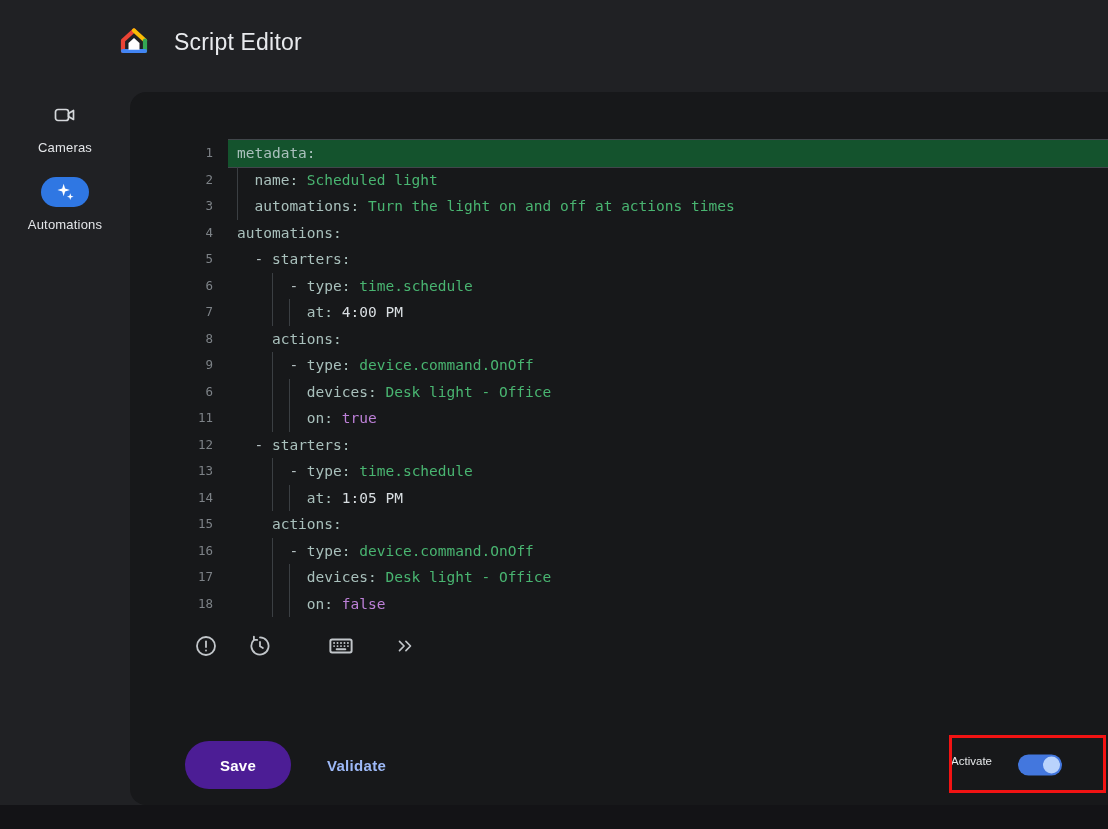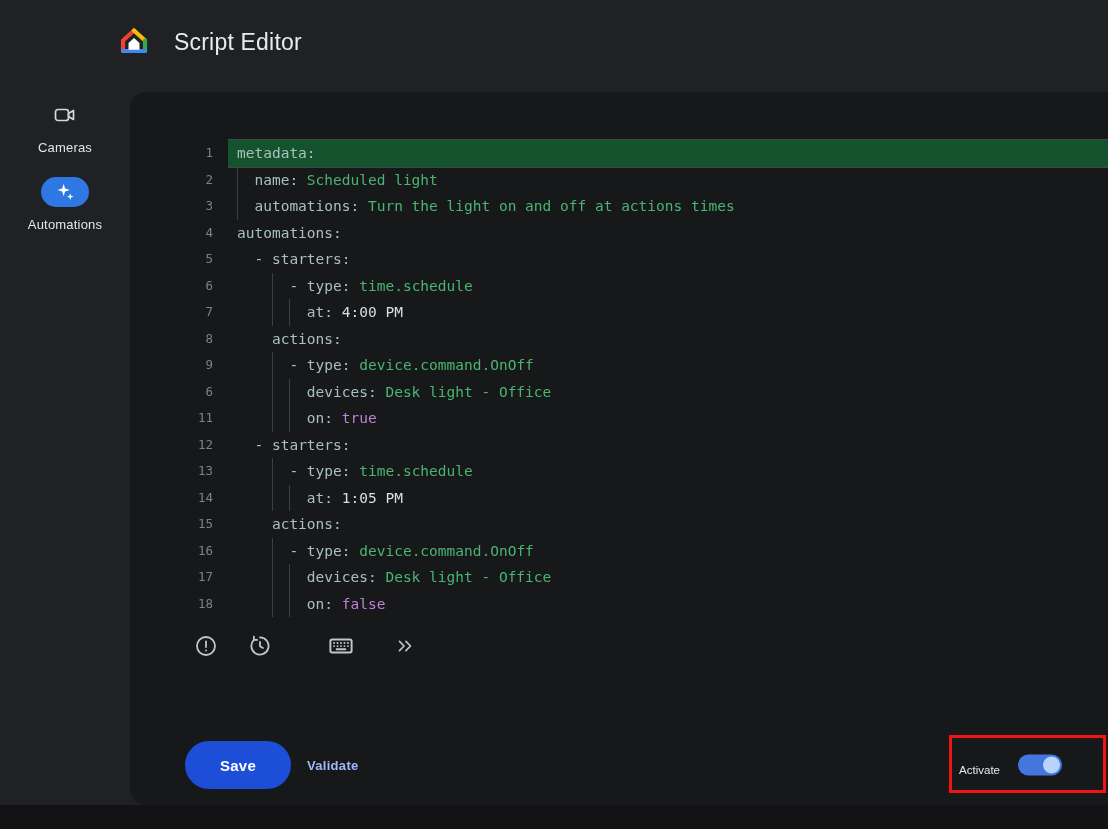--- a/index.html
+++ b/index.html
@@ -57,27 +57,27 @@
   .tool-btn + .tool-btn { margin-left:28px; }
   .tool-btn.kbd { margin-left:55px; }
   .tool-btn.more { margin-left:38px; }
   .tool-btn svg { stroke:#c2c6ca; fill:none; stroke-width:1.8;
     stroke-linecap:round; stroke-linejoin:round; }
 
   
   .card-actions { position:absolute; left:55px; right:0; bottom:14px; height:52px;
     display:flex; align-items:center; }
   .save-btn { width:106px; height:48px; border:none; border-radius:24px;
-    background:#1d4ed8; color:#ffffff; font-family:"Liberation Sans",sans-serif;
+    background:#4c1d95; color:#ffffff; font-family:"Liberation Sans",sans-serif;
     font-size:15px; font-weight:700; letter-spacing:.3px; cursor:pointer; }
-  .validate-btn { background:none; border:none; margin-left:16px; cursor:pointer;
-    color:#9db9f7; font-family:"Liberation Sans",sans-serif; font-size:13px;
+  .validate-btn { background:none; border:none; margin-left:36px; cursor:pointer;
+    color:#9db9f7; font-family:"Liberation Sans",sans-serif; font-size:15px;
     font-weight:700; letter-spacing:.3px; }
   .activate-group { position:absolute; right:46px; top:50%; transform:translateY(-50%);
-    display:flex; align-items:flex-end; gap:18px; }
+    display:flex; align-items:flex-start; gap:26px; }
   .activate-label { font-size:11.5px; color:#e6e8ea; }
   .toggle { width:44px; height:21px; border-radius:11px; background:#4377de;
     position:relative; cursor:pointer; }
   .toggle .knob { position:absolute; top:2px; left:25px; width:17px; height:17px;
     border-radius:50%; background:#b9d3fc; }
 
   
   .annotation-box { position:absolute; left:949px; top:735px; width:157px; height:58px;
     border:3px solid #f21313; pointer-events:none; }
 </style>

